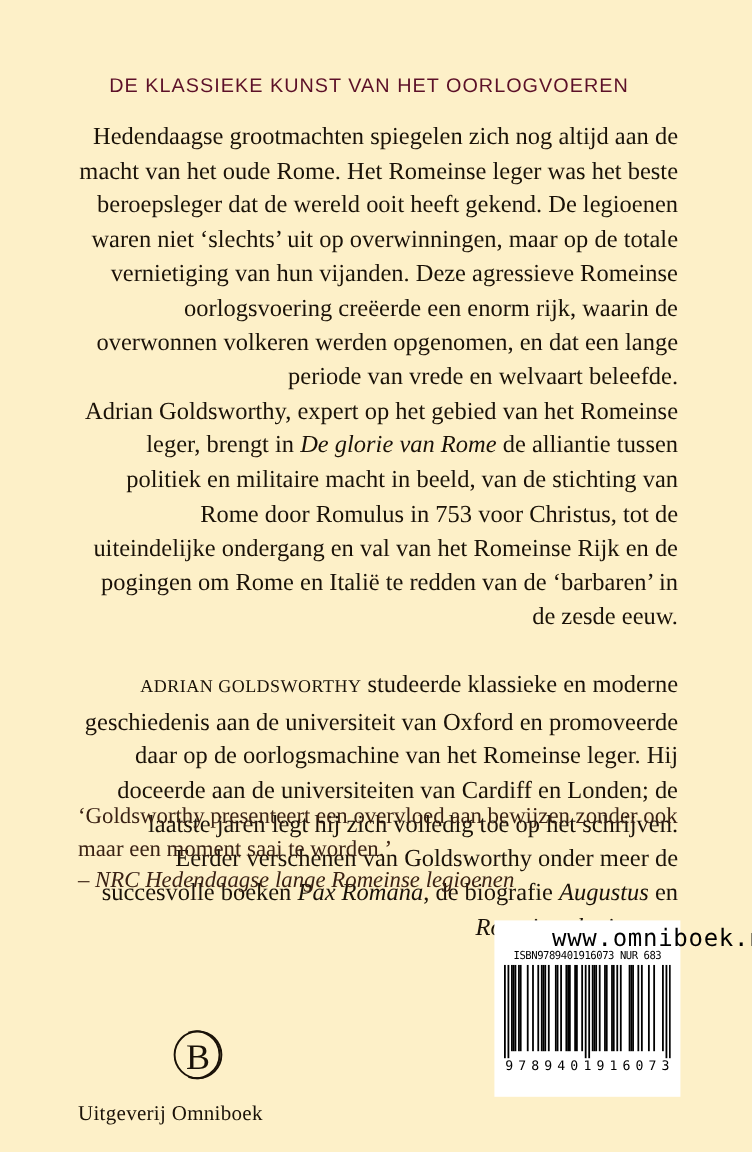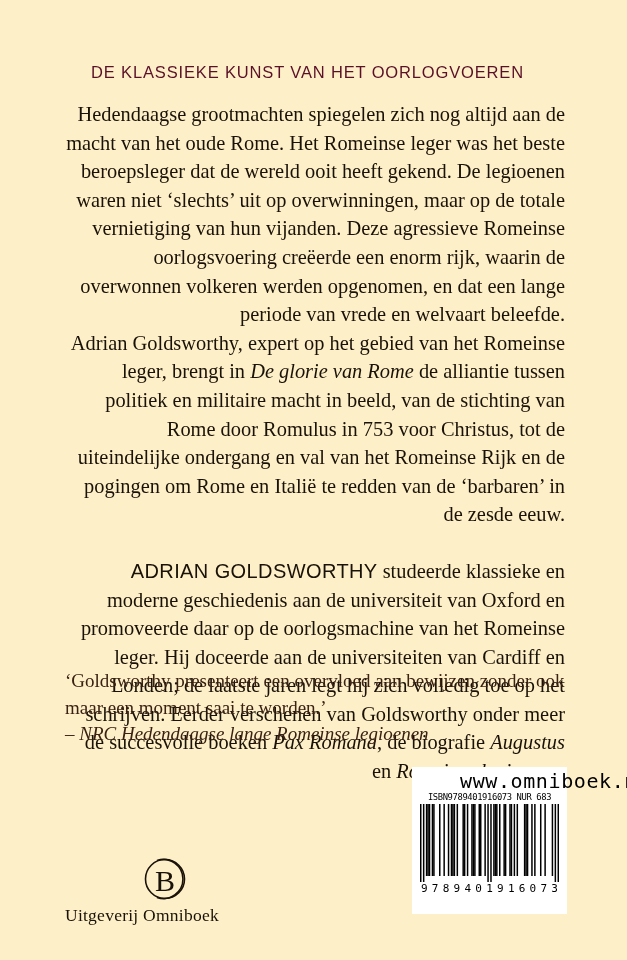--- a/index.html
+++ b/index.html
@@ -50,22 +50,22 @@
   }
   .copy p.tight {
     margin: 0;
   }
   .copy .gap {
     height: 28px;
   }
   .copy i, .copy em {
   }
   .smallcaps {
-    font-family: Liberation Sans, sans-serif;
-    font-size: 20px;
+    font-family: Liberation Serif, serif;
+    font-size: 15px;
     letter-spacing: 0.4px;
     color: #1a1208;
   }
 
   
   .quote {
     position: absolute;
     left: 65px;
     top: 668px;
     width: 500px;
@@ -82,21 +82,21 @@
     left: 65px;
     top: 853px;
     width: 200px;
   }
   .logo-mark {
     width: 200px;
     height: 52px;
     display: block;
   }
   .publisher-name {
-    margin-top: 0;
+    margin-top: 12px;
     font-size: 17.5px;
     color: #1a1208;
     letter-spacing: 0.25px;
     font-family: "Liberation Serif", "DejaVu Serif", serif;
   }
 
   
   .barcode-box {
     position: absolute;
     left: 412px;

